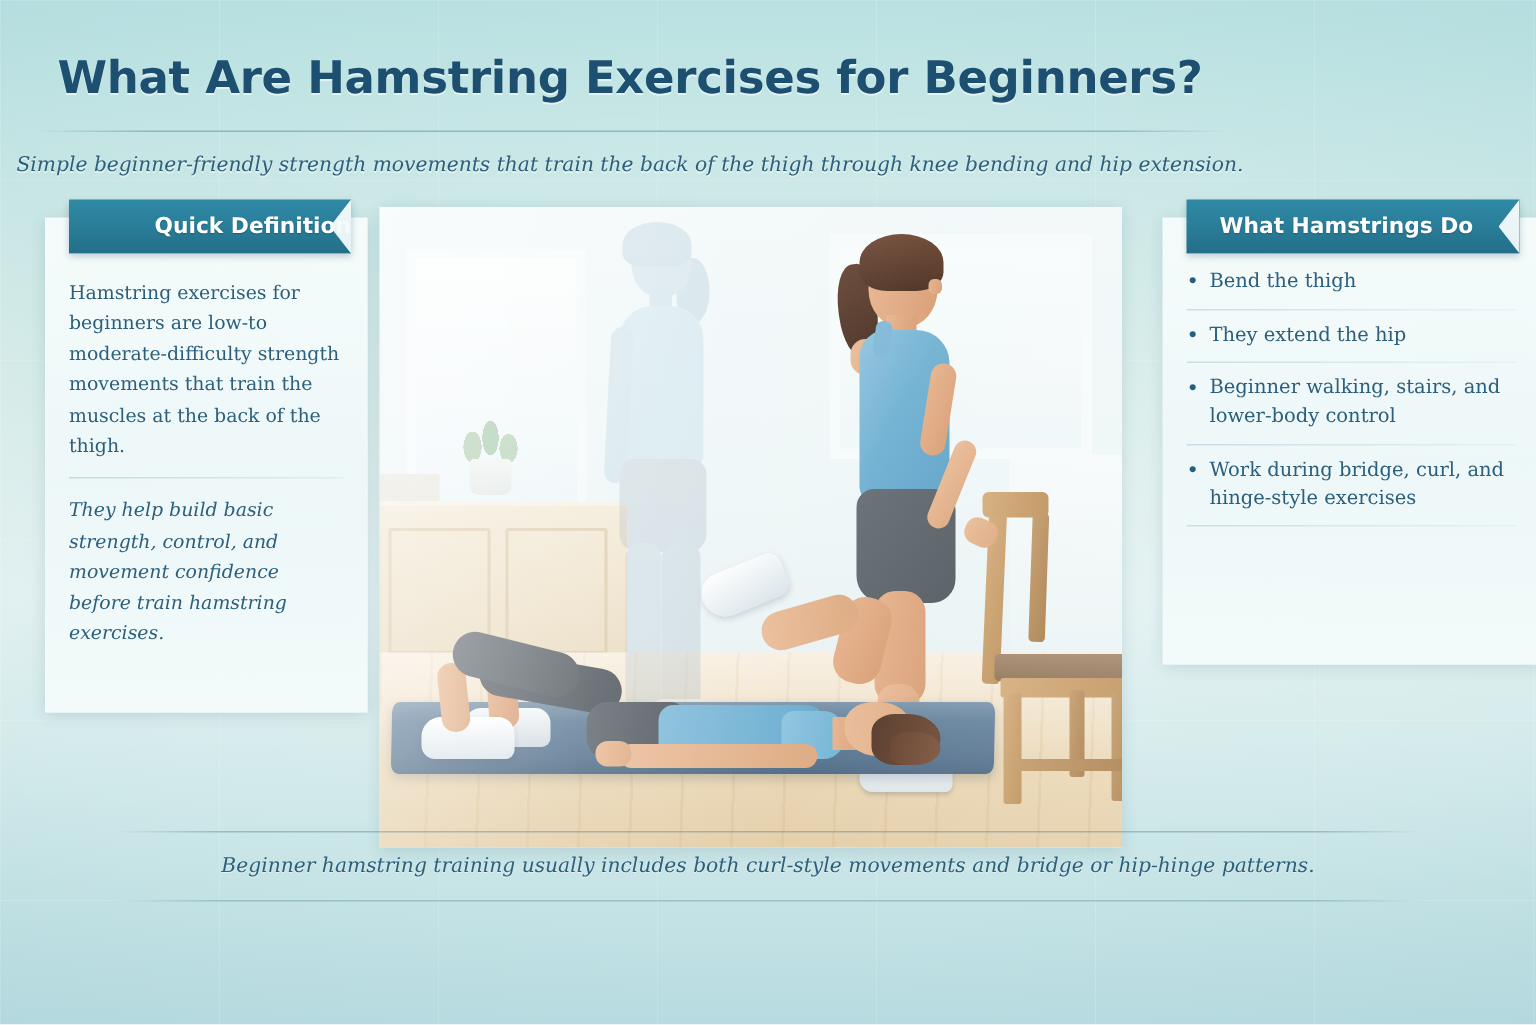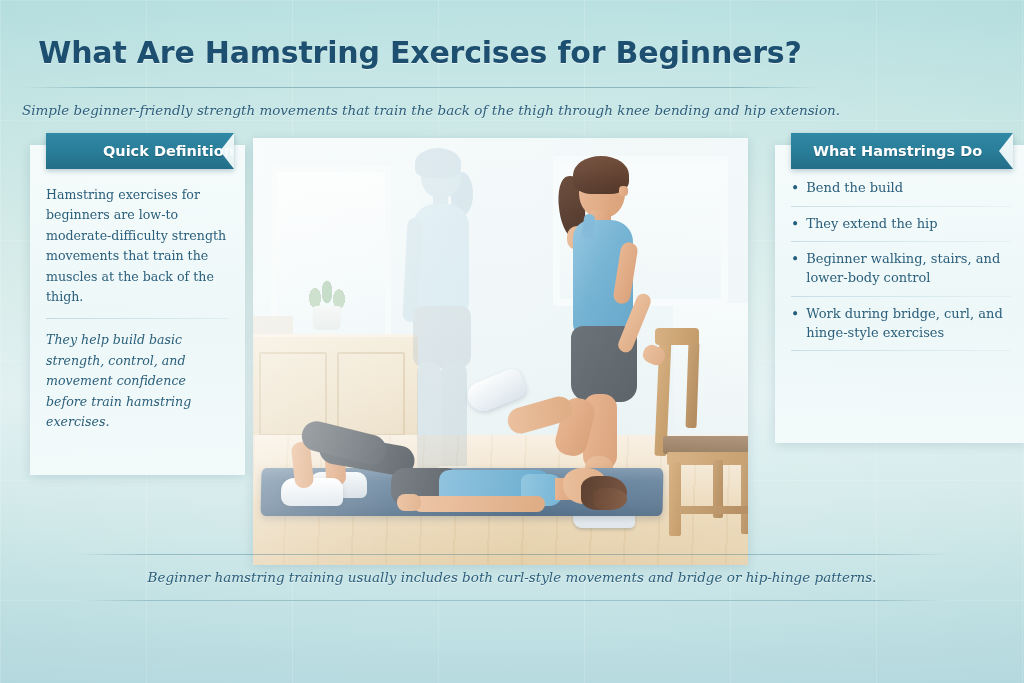--- a/index.html
+++ b/index.html
@@ -56,21 +56,21 @@
     padding-top:35px;
     text-shadow:0 1px 0 rgba(255,255,255,.55);
   }
   #title-rule{
     width:796px; height:1px; margin:17px auto 0;
     background:linear-gradient(to right,
       rgba(60,120,140,0) 0%, rgba(60,120,140,.42) 10%,
       rgba(60,120,140,.42) 90%, rgba(60,120,140,0) 100%);
   }
   #page-subtitle{
-    text-align:right;
+    text-align:center;
     font-family:"DejaVu Serif", serif;
     font-style:italic;
     font-size:13.5px;
     color:#2c5f7c;
     padding-top:14px;
     text-shadow:0 1px 0 rgba(255,255,255,.5);
   }
 
   
   #photo-panel{
@@ -451,21 +451,21 @@
   </div>
 
   <div class="panel" id="panel-right">
     <div class="ribbon" id="ribbon-right">
       <span>What Hamstrings Do</span>
     </div>
     <ul class="blist">
       <li>
         <div class="brow">
           <span class="bdot">•</span>
-          <span>Bend the build</span>
+          <span>Bend the thigh</span>
         </div>
         <div class="bsep"></div>
       </li>
       <li>
         <div class="brow">
           <span class="bdot">•</span>
           <span>They extend the hip</span>
         </div>
         <div class="bsep"></div>
       </li>

